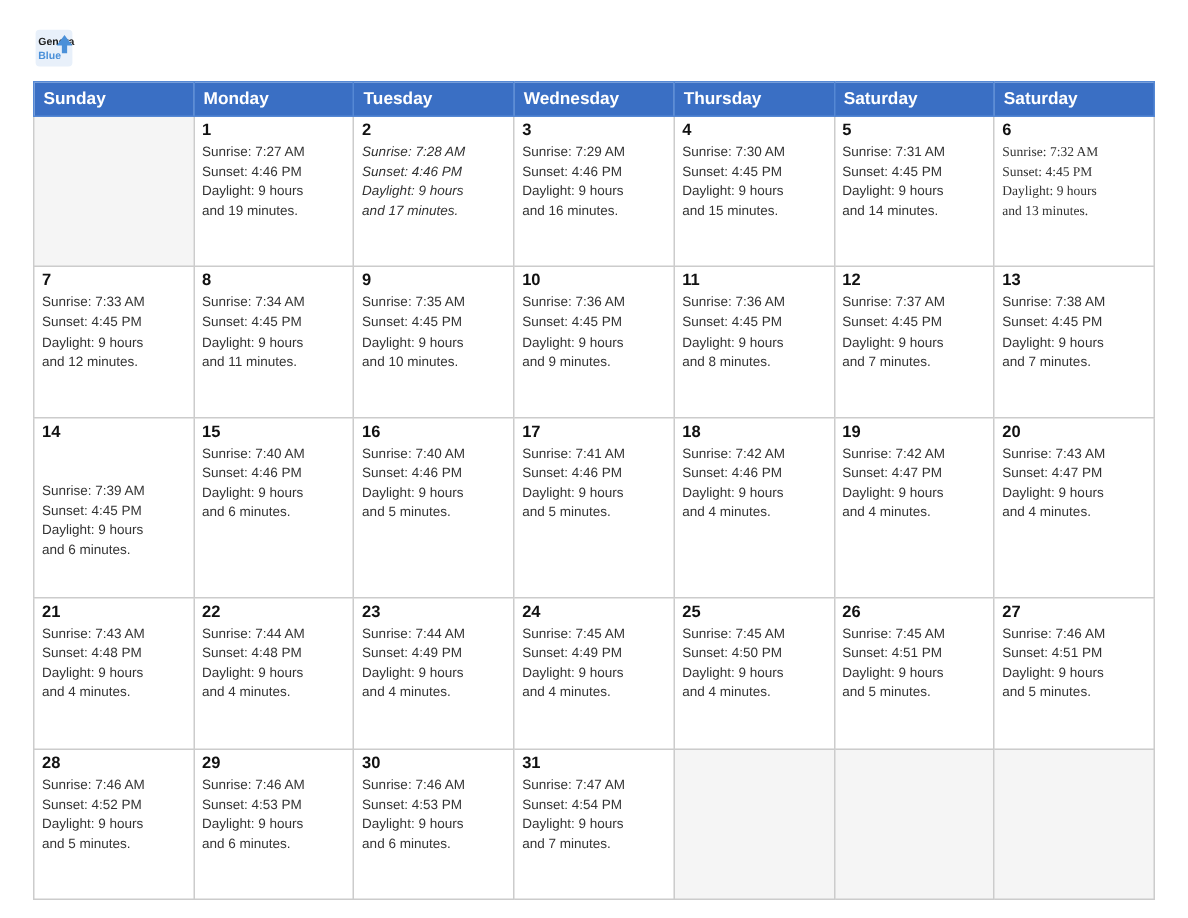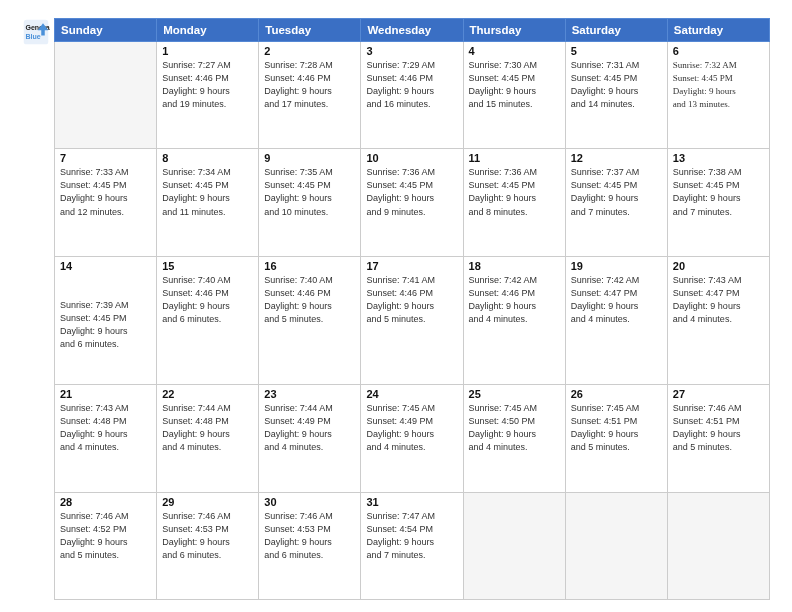--- a/index.html
+++ b/index.html
@@ -8,21 +8,21 @@
       background: #fff;
       width: 792px;
       height: 612px;
       overflow: hidden;
     }
     .page {
       width: 792px;
       height: 612px;
       padding: 18px 22px 12px 22px;
       display: flex;
-      flex-direction: row;
+      flex-direction: column;
     }
     .header {
       display: flex;
       justify-content: space-between;
       align-items: flex-start;
       margin-bottom: 8px;
     }
     .logo {
       display: flex;
       align-items: center;
@@ -135,21 +135,21 @@
           <td class="empty"></td>
           <td>
             <span class="day-num">1</span>
             <div class="day-info" style="white-space: pre-line;">Sunrise: 7:27 AM
 Sunset: 4:46 PM
 Daylight: 9 hours
 and 19 minutes.</div>
           </td>
           <td>
             <span class="day-num">2</span>
-            <div class="day-info" style="white-space: pre-line;">Sunrise: 7:28 AM
+            <div class="day-info" style="white-space: pre-line; font-style: italic;">Sunrise: 7:28 AM
 Sunset: 4:46 PM
 Daylight: 9 hours
 and 17 minutes.</div>
           </td>
           <td>
             <span class="day-num">3</span>
             <div class="day-info" style="white-space: pre-line;">Sunrise: 7:29 AM
 Sunset: 4:46 PM
 Daylight: 9 hours
 and 16 minutes.</div>

